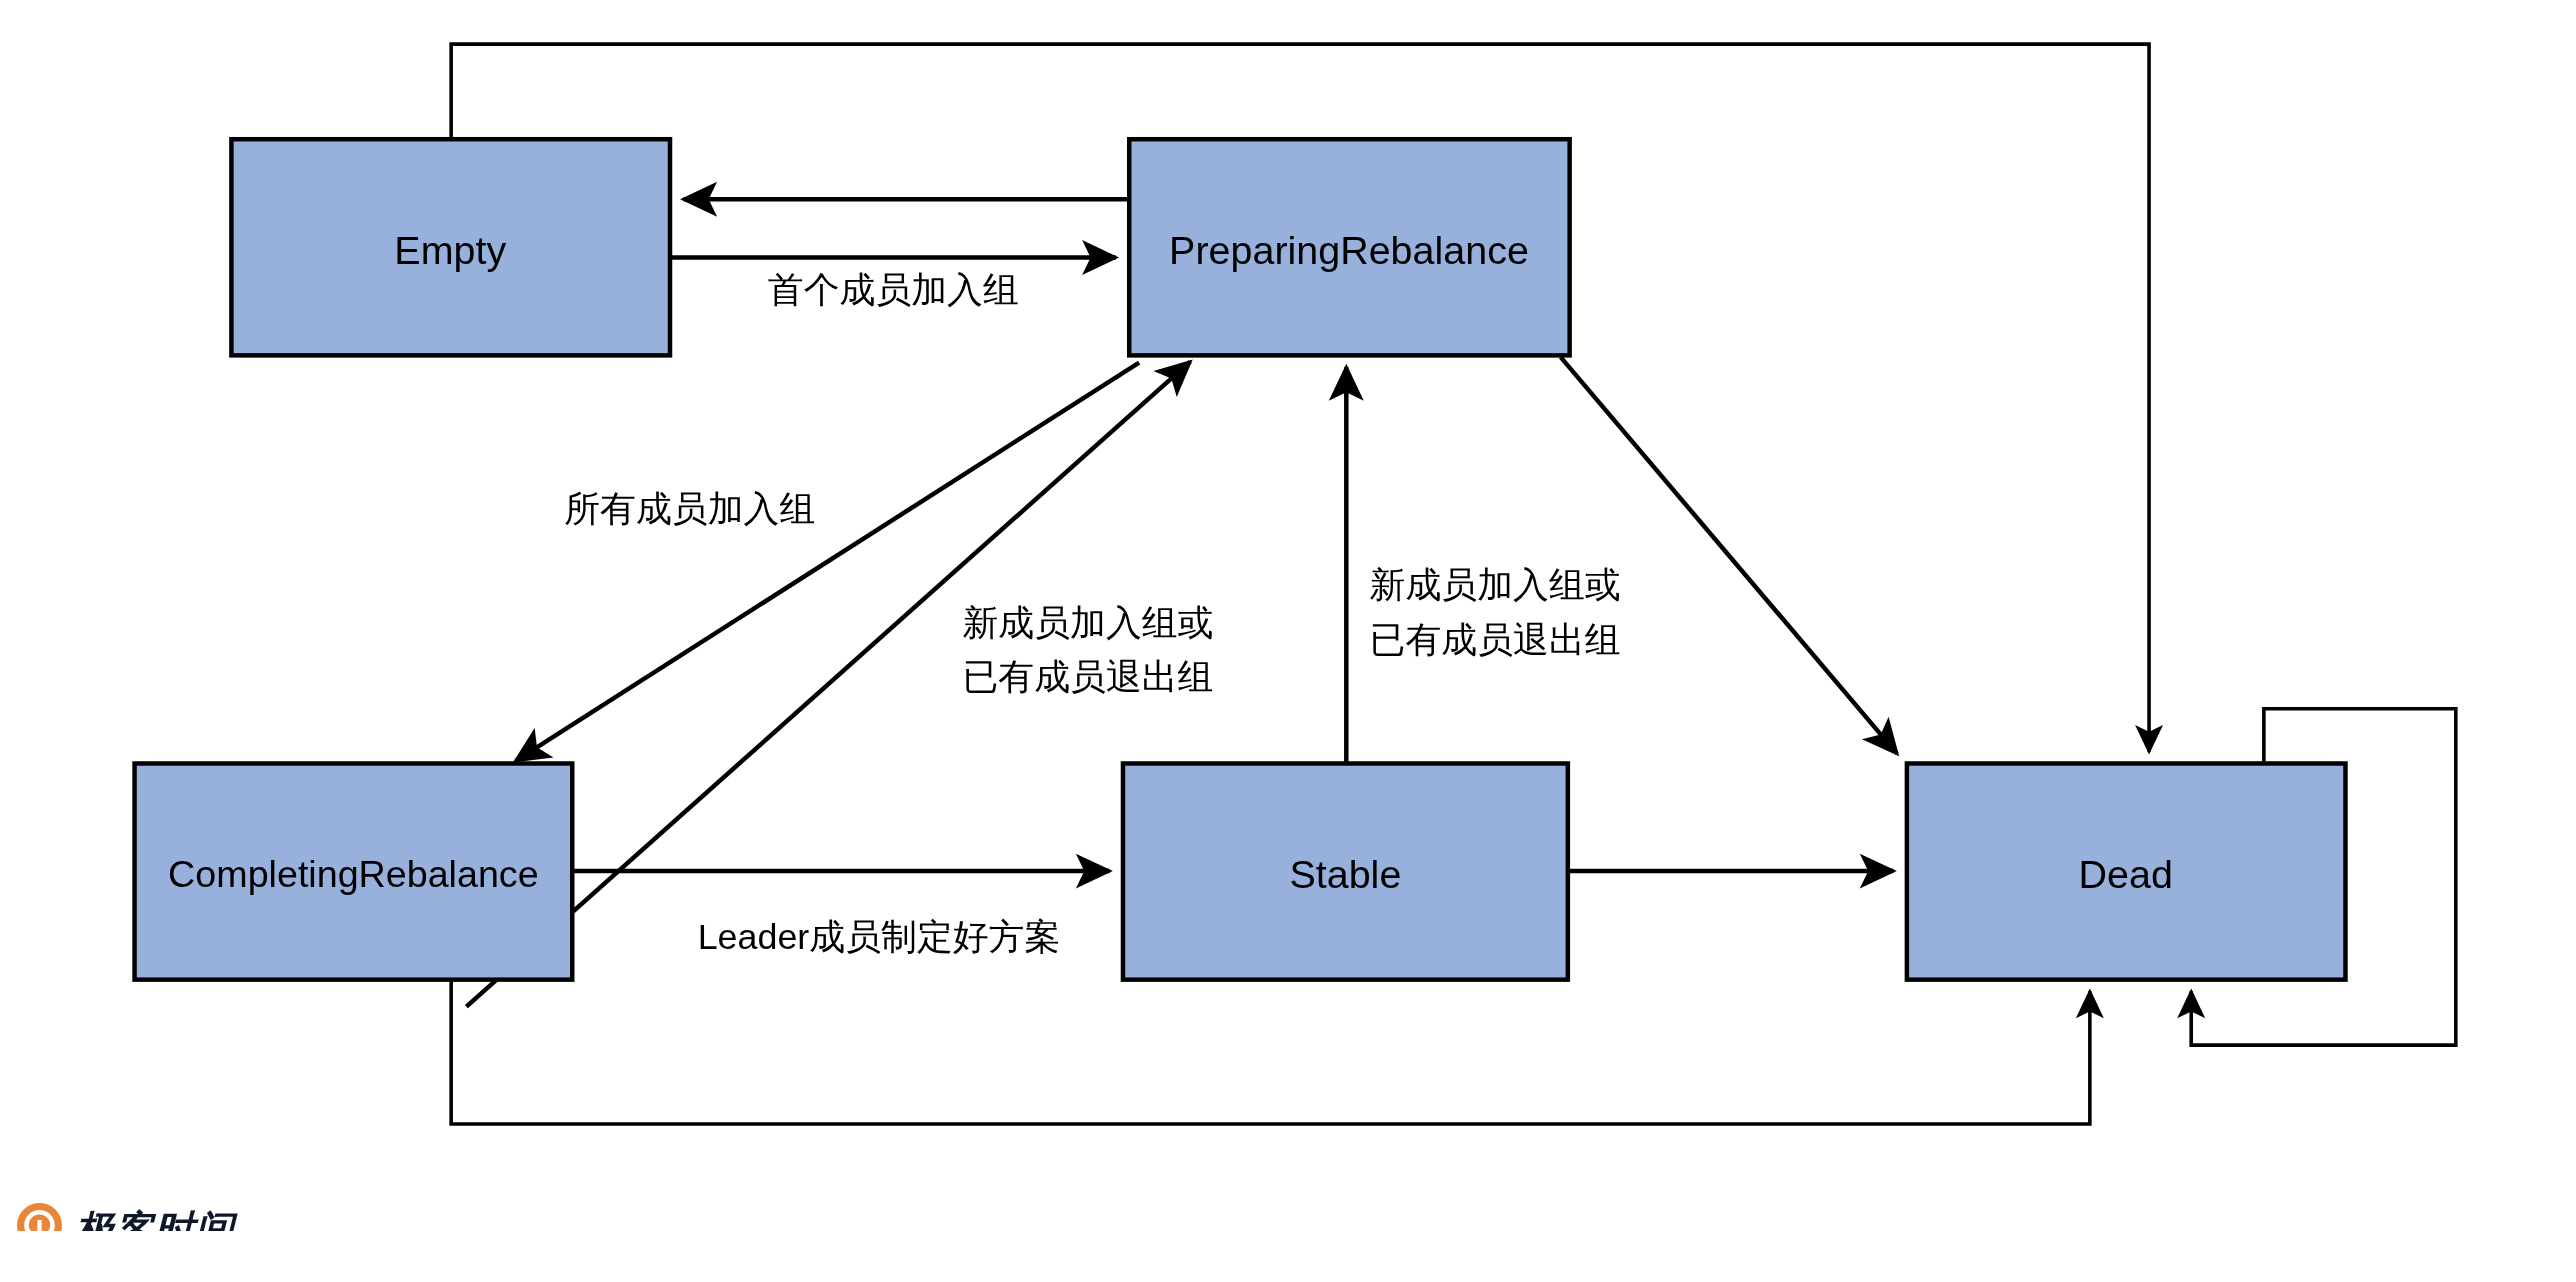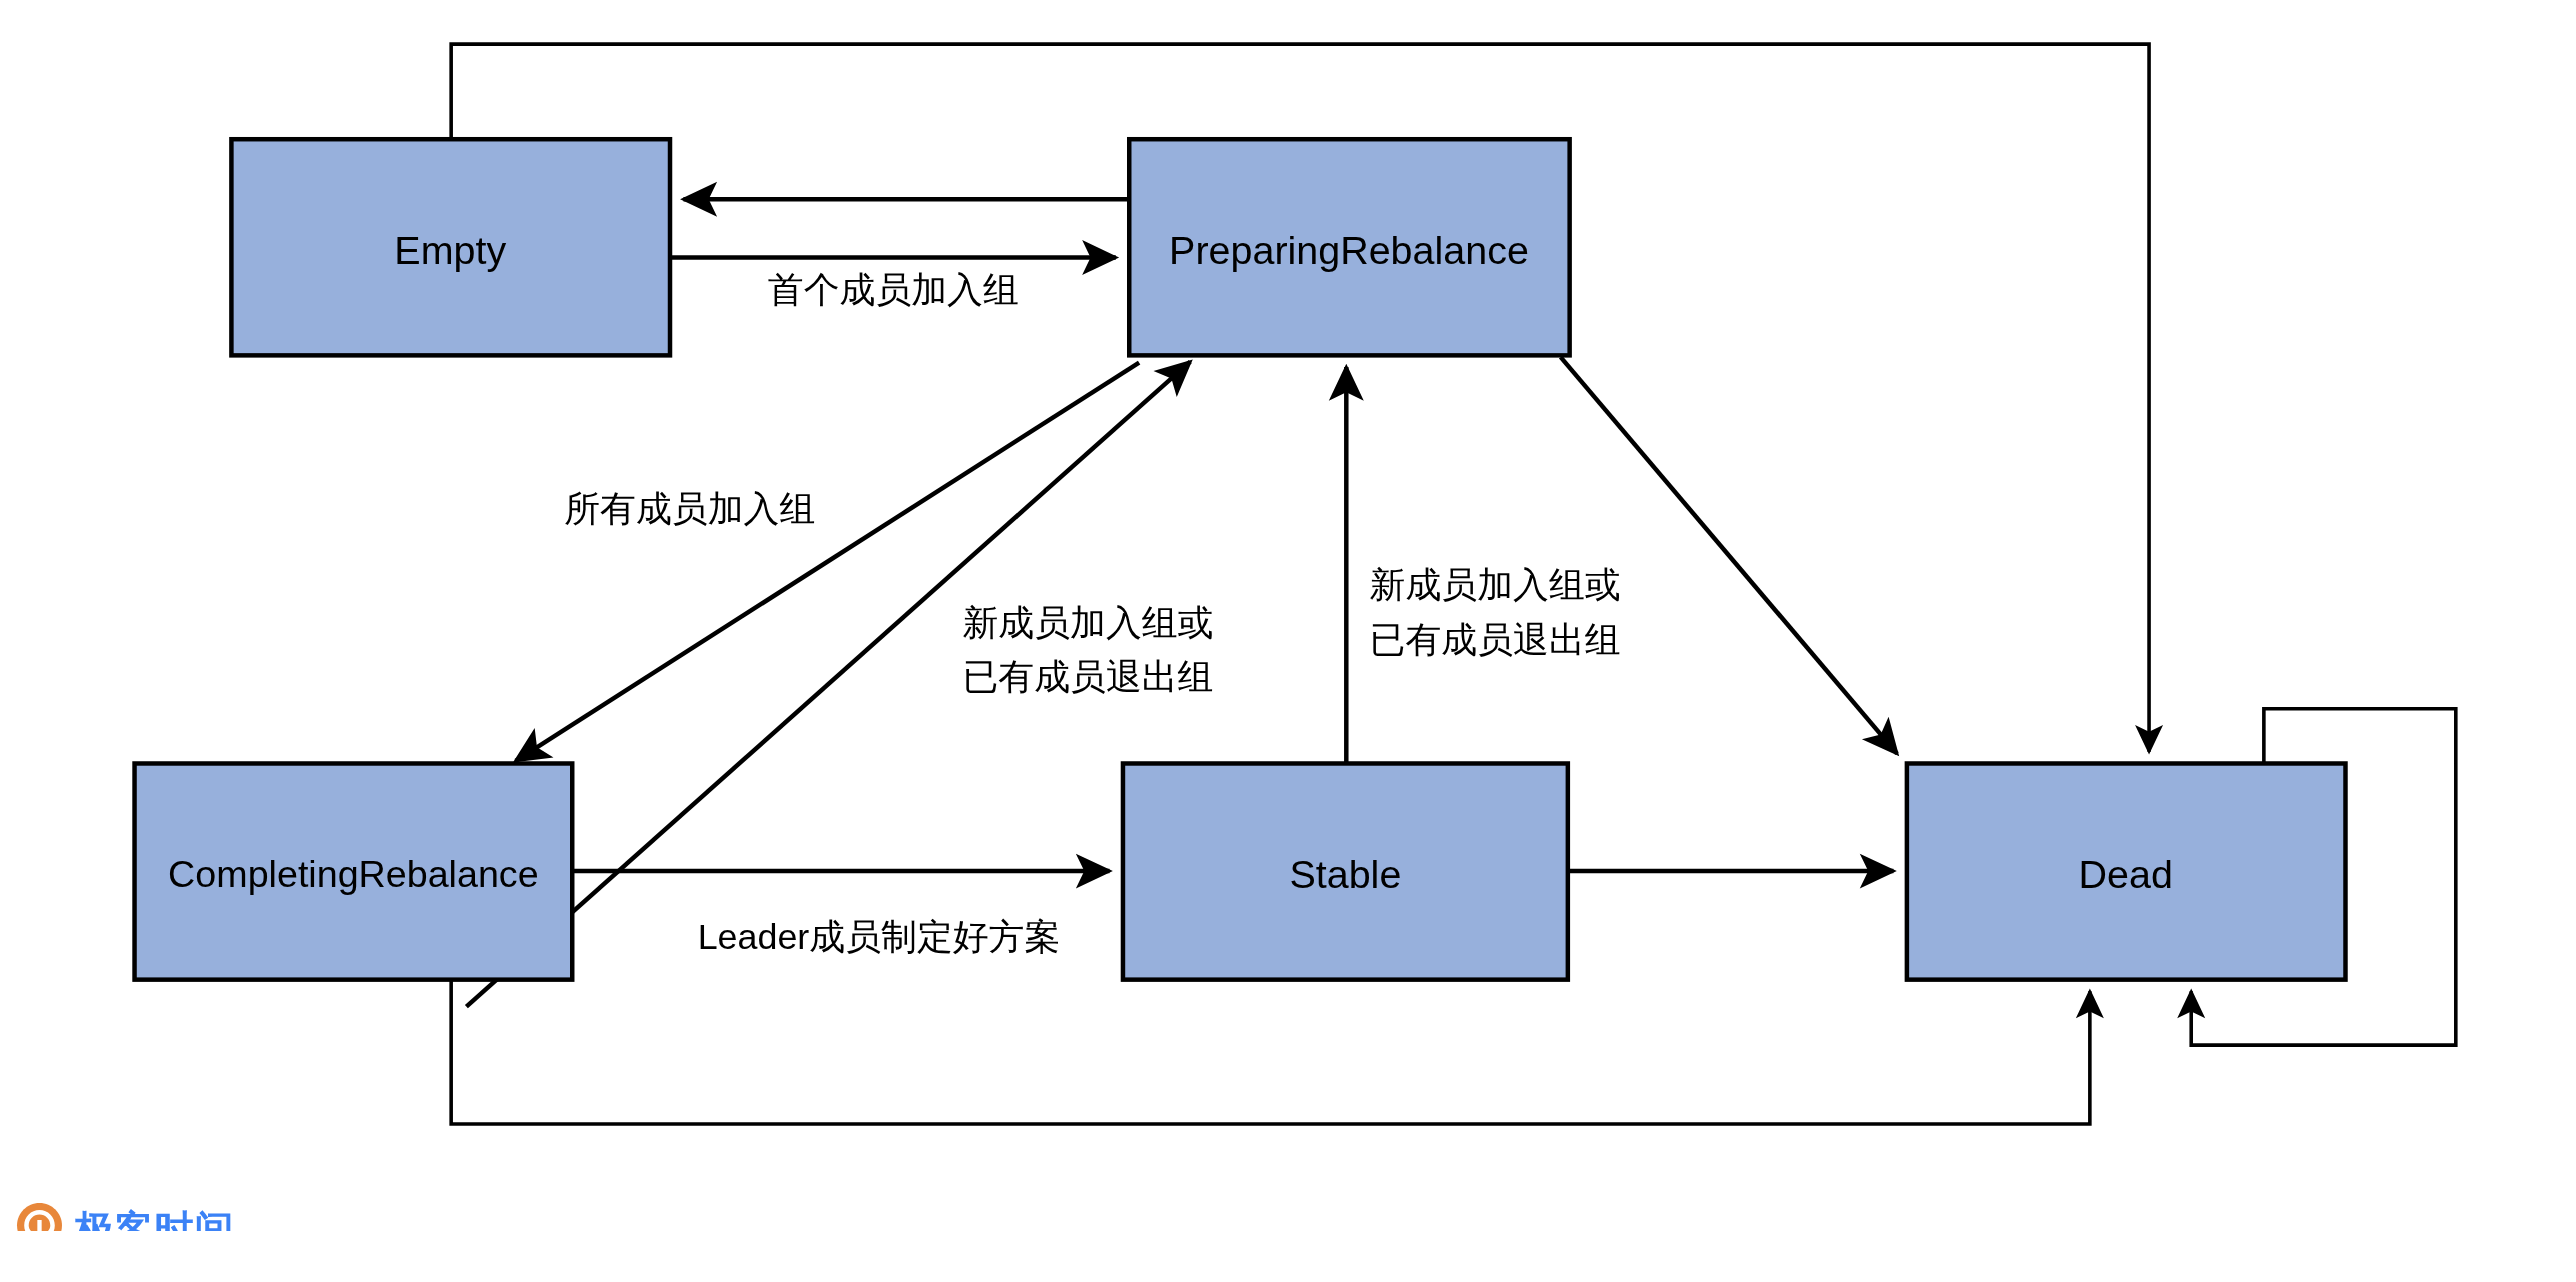--- a/index.html
+++ b/index.html
@@ -69,23 +69,24 @@
   }
   #watermark .wm-mark {
     position: relative;
     width: 47px;
     height: 54px;
   }
   #watermark .wm-text {
     font-family: "DejaVu Sans", "Liberation Sans", sans-serif;
     font-size: 39px;
     font-weight: 700;
-    color: #3b82f6;
+    color: #0f172a;
     letter-spacing: 0.9px;
     line-height: 1;
+    font-style: italic;
   }
 </style>
 </head>
 <body>
 
 <div id="stage">
 
   <svg id="diagram-svg" viewBox="0 0 2872 1430">
     <defs>
       <marker id="arrowhead" viewBox="0 0 12 12" refX="10.5" refY="6" markerWidth="9" markerHeight="9" orient="auto-start-reverse" markerUnits="strokeWidth">

